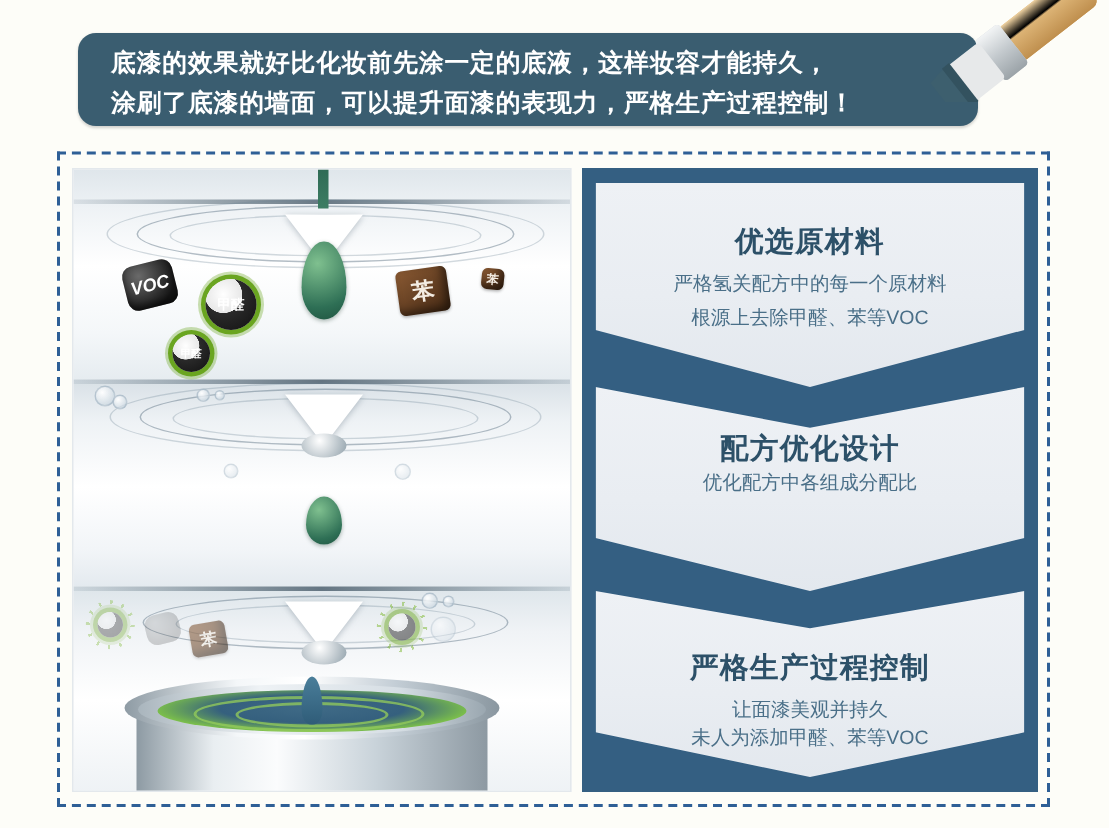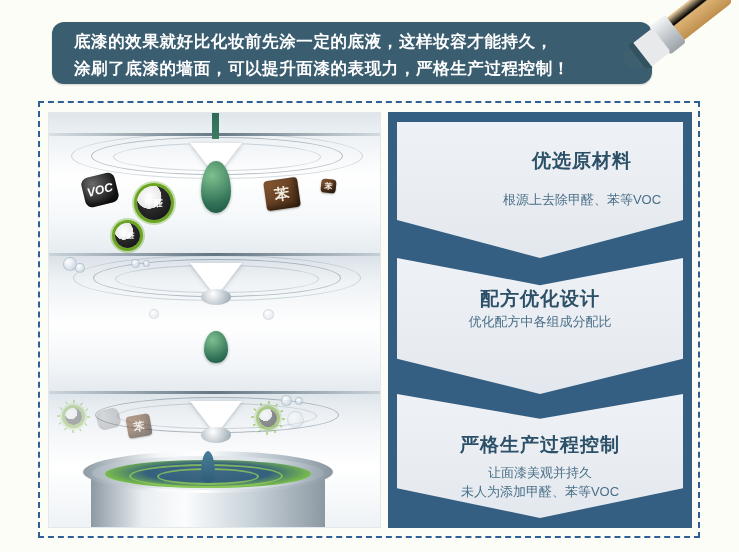--- a/index.html
+++ b/index.html
@@ -141,21 +141,21 @@
     clip-path:polygon(0 0,100% 0,100% 72%,50% 100%,0 72%);}
   .p2 .panel-face{top:0;bottom:0;
     -webkit-clip-path:polygon(0 0,50% 20%,100% 0,100% 74%,50% 100%,0 74%);
     clip-path:polygon(0 0,50% 20%,100% 0,100% 74%,50% 100%,0 74%);}
   .p3 .panel-face{top:0;bottom:10px;
     -webkit-clip-path:polygon(0 0,50% 20%,100% 0,100% 76%,50% 100%,0 76%);
     clip-path:polygon(0 0,50% 20%,100% 0,100% 76%,50% 100%,0 76%);}
   .panel-text{position:absolute;left:0;width:304px;text-align:center;}
   .p-title{color:#2c5068;font-weight:bold;font-size:19px;letter-spacing:1px;}
   .p-body{color:#4a6f88;font-size:13px;line-height:19px;margin-top:5px;}
-  .p1 .panel-text{top:36px;padding-left:42px;}
+  .p1 .panel-text{top:36px;}
   .p2 .panel-text{top:28px;}
   .p3 .panel-text{top:38px;}
 </style>
 </head>
 <body>
 
 <div id="root">
 
   <div class="header-zone">
     <div class="banner">
@@ -256,21 +256,22 @@
       <div class="splash"></div>
     </div>
   </div>
 
   <div class="panels">
 
     <div class="panel p1">
       <div class="panel-face"></div>
       <div class="panel-text">
         <div class="p-title">优选原材料</div>
-        <div class="p-body" style="margin-top:16px;">根源上去除甲醛、苯等VOC</div>
+        <div class="p-body">严格氢关配方中的每一个原材料</div>
+        <div class="p-body" style="margin-top:4px;">根源上去除甲醛、苯等VOC</div>
       </div>
     </div>
 
     <div class="panel p2">
       <div class="panel-face"></div>
       <div class="panel-text">
         <div class="p-title">配方优化设计</div>
         <div class="p-body" style="margin-top:0;">优化配方中各组成分配比</div>
       </div>
     </div>

